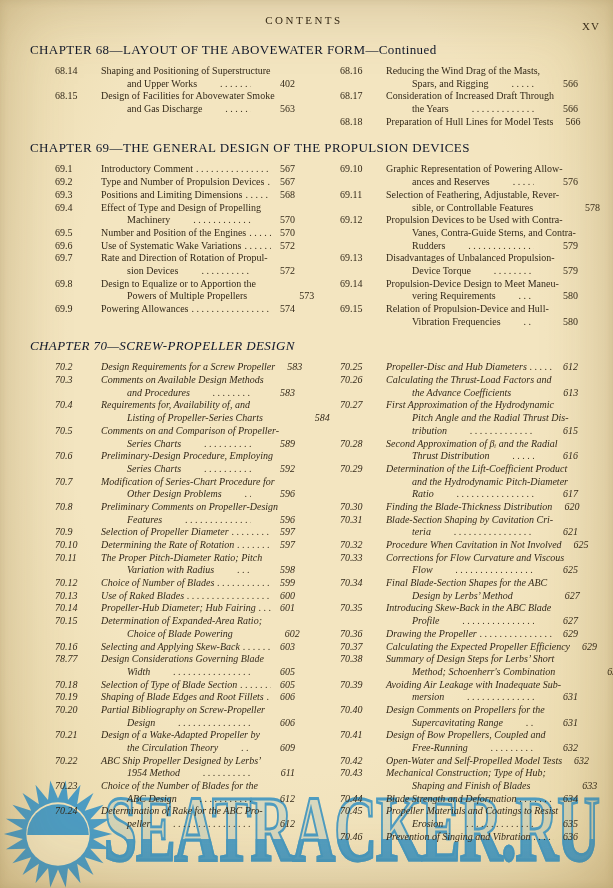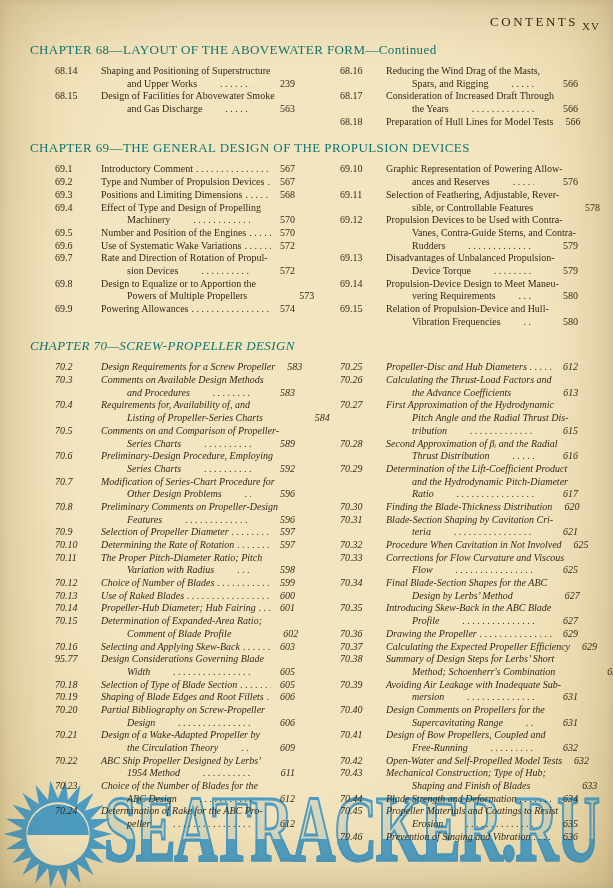--- a/index.html
+++ b/index.html
@@ -6,26 +6,26 @@
   body{
     width:613px;height:888px;overflow:hidden;position:relative;
     font-family:"Liberation Serif","DejaVu Serif",serif;
     color:#342a1a;
     background:radial-gradient(ellipse at 50% 42%, #f3e5c0 55%, #ecdcb0 82%, #e2cf9d 100%);
   }
   .vignette{position:absolute;inset:0;pointer-events:none;z-index:5;
     box-shadow:inset 0 0 70px rgba(110,80,30,.28), inset 0 0 10px rgba(110,80,30,.12);}
   .content{position:relative;z-index:2;padding:14px 35px 0 30px;}
   .pagehead{position:relative;height:16px;}
-  .pagehead .title{display:block;text-align:right;font-size:13px;letter-spacing:2.5px;color:#2f2514;}
+  .pagehead .title{display:block;text-align:center;font-size:11px;letter-spacing:2.5px;color:#2f2514;}
   .pagehead .folio{position:absolute;right:-22px;top:2px;font-size:16px;font-variant:small-caps;letter-spacing:1px;}
   .section{margin-top:12px;}
   .section:nth-of-type(2){}
   .section:nth-of-type(3){margin-top:10px;font-style:italic;}
-  .chapter-heading{font-size:13px;letter-spacing:.4px;color:#0f766e;white-space:nowrap;}
+  .chapter-heading{font-size:13px;letter-spacing:.4px;color:#0f172a;white-space:nowrap;}
   .cols{display:flex;margin-left:25px;margin-top:7px;}
   .col{width:240px;flex:none;}
   .col.right{width:238px;margin-left:45px;}
   .entry{}
   .line{display:flex;align-items:baseline;height:12.7px;line-height:12.7px;font-size:10px;white-space:nowrap;}
   .num{flex:none;width:46px;}
   .cont{padding-left:72px;gap:20px;}
   .txt{flex:none;}
   .dots{flex:1 1 auto;min-width:0;overflow:hidden;white-space:nowrap;margin-left:3px;color:#3a2f1e;}
   .dots::before{content:" .  .  .  .  .  .  .  .  .  .  .  .  .  .  .  .  .  .  .  .  .  .  .  .  .  .  .  .  .  .  .  .  .  . ";}
@@ -67,21 +67,21 @@
         <div class="cols">
           <div class="col">
             <div class="entry">
               <div class="line">
                 <span class="num">68.14</span>
                 <span class="txt">Shaping and Positioning of Superstructure</span>
               </div>
               <div class="line cont">
                 <span class="txt">and Upper Works</span>
                 <span class="dots"></span>
-                <span class="pg">239</span>
+                <span class="pg">402</span>
               </div>
             </div>
             <div class="entry">
               <div class="line">
                 <span class="num">68.15</span>
                 <span class="txt">Design of Facilities for Abovewater Smoke</span>
               </div>
               <div class="line cont">
                 <span class="txt">and Gas Discharge</span>
                 <span class="dots"></span>
@@ -410,36 +410,36 @@
                 <span class="dots"></span>
                 <span class="pg">601</span>
               </div>
             </div>
             <div class="entry">
               <div class="line">
                 <span class="num">70.15</span>
                 <span class="txt">Determination of Expanded-Area Ratio;</span>
               </div>
               <div class="line cont">
-                <span class="txt">Comment of Blade Profile</span>
+                <span class="txt">Choice of Blade Powering</span>
                 <span class="dots"></span>
                 <span class="pg">602</span>
               </div>
             </div>
             <div class="entry">
               <div class="line">
                 <span class="num">70.16</span>
                 <span class="txt">Selecting and Applying Skew-Back</span>
                 <span class="dots"></span>
                 <span class="pg">603</span>
               </div>
             </div>
             <div class="entry">
               <div class="line">
-                <span class="num">95.77</span>
+                <span class="num">78.77</span>
                 <span class="txt">Design Considerations Governing Blade</span>
               </div>
               <div class="line cont">
                 <span class="txt">Width</span>
                 <span class="dots"></span>
                 <span class="pg">605</span>
               </div>
             </div>
             <div class="entry">
               <div class="line">

